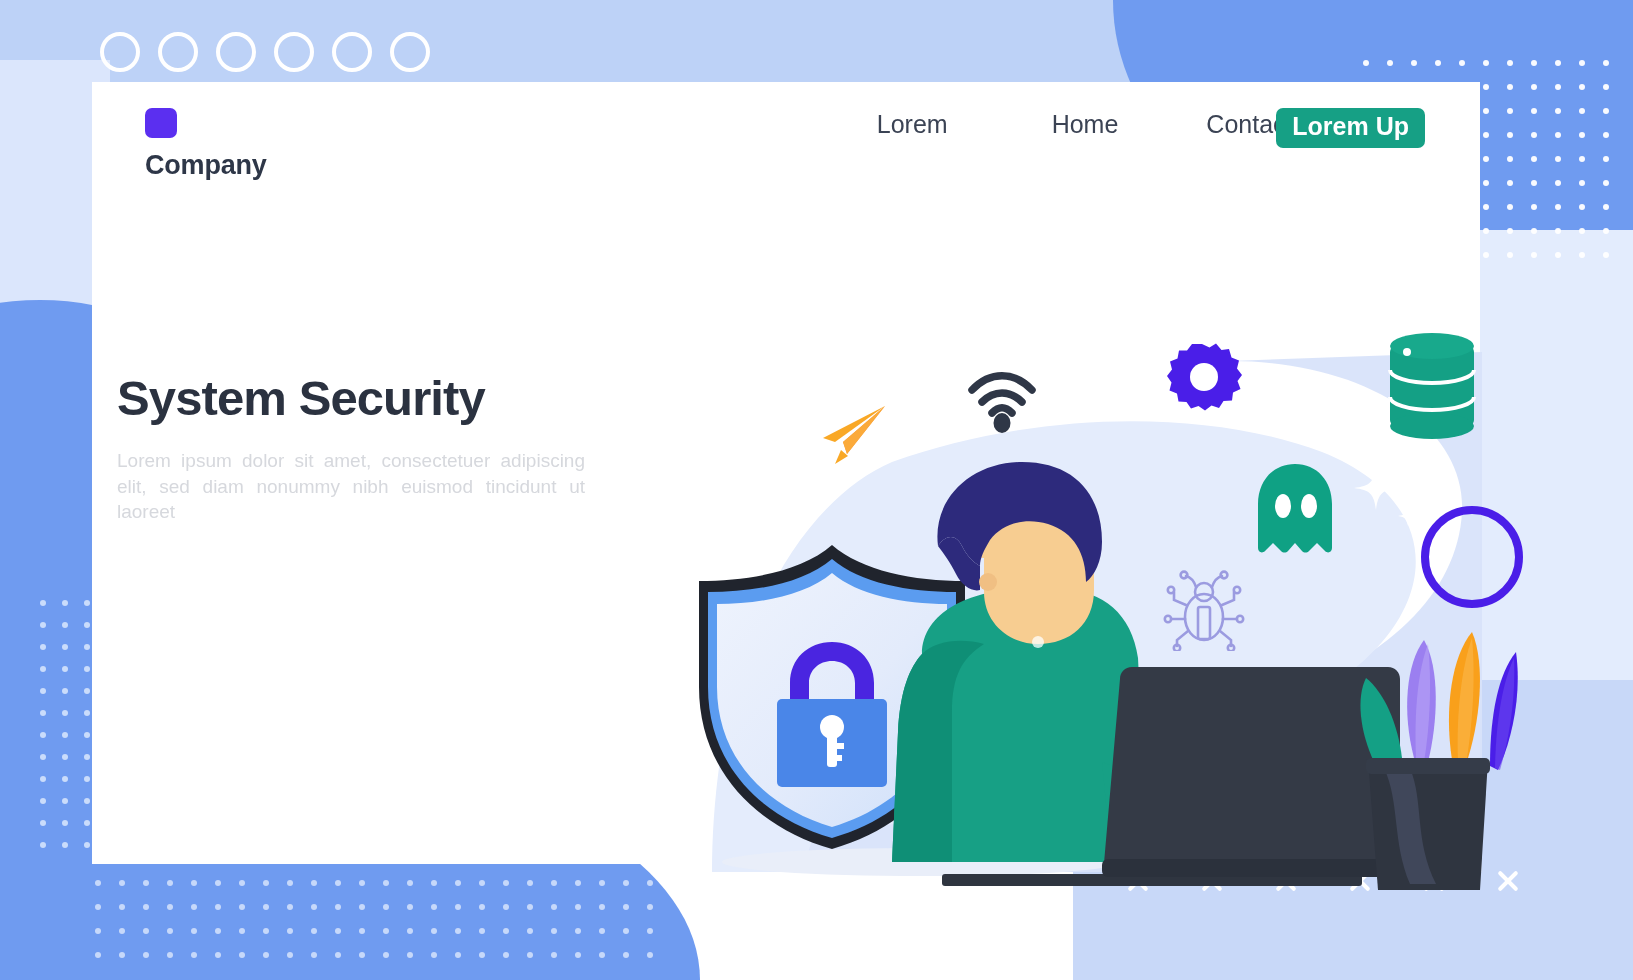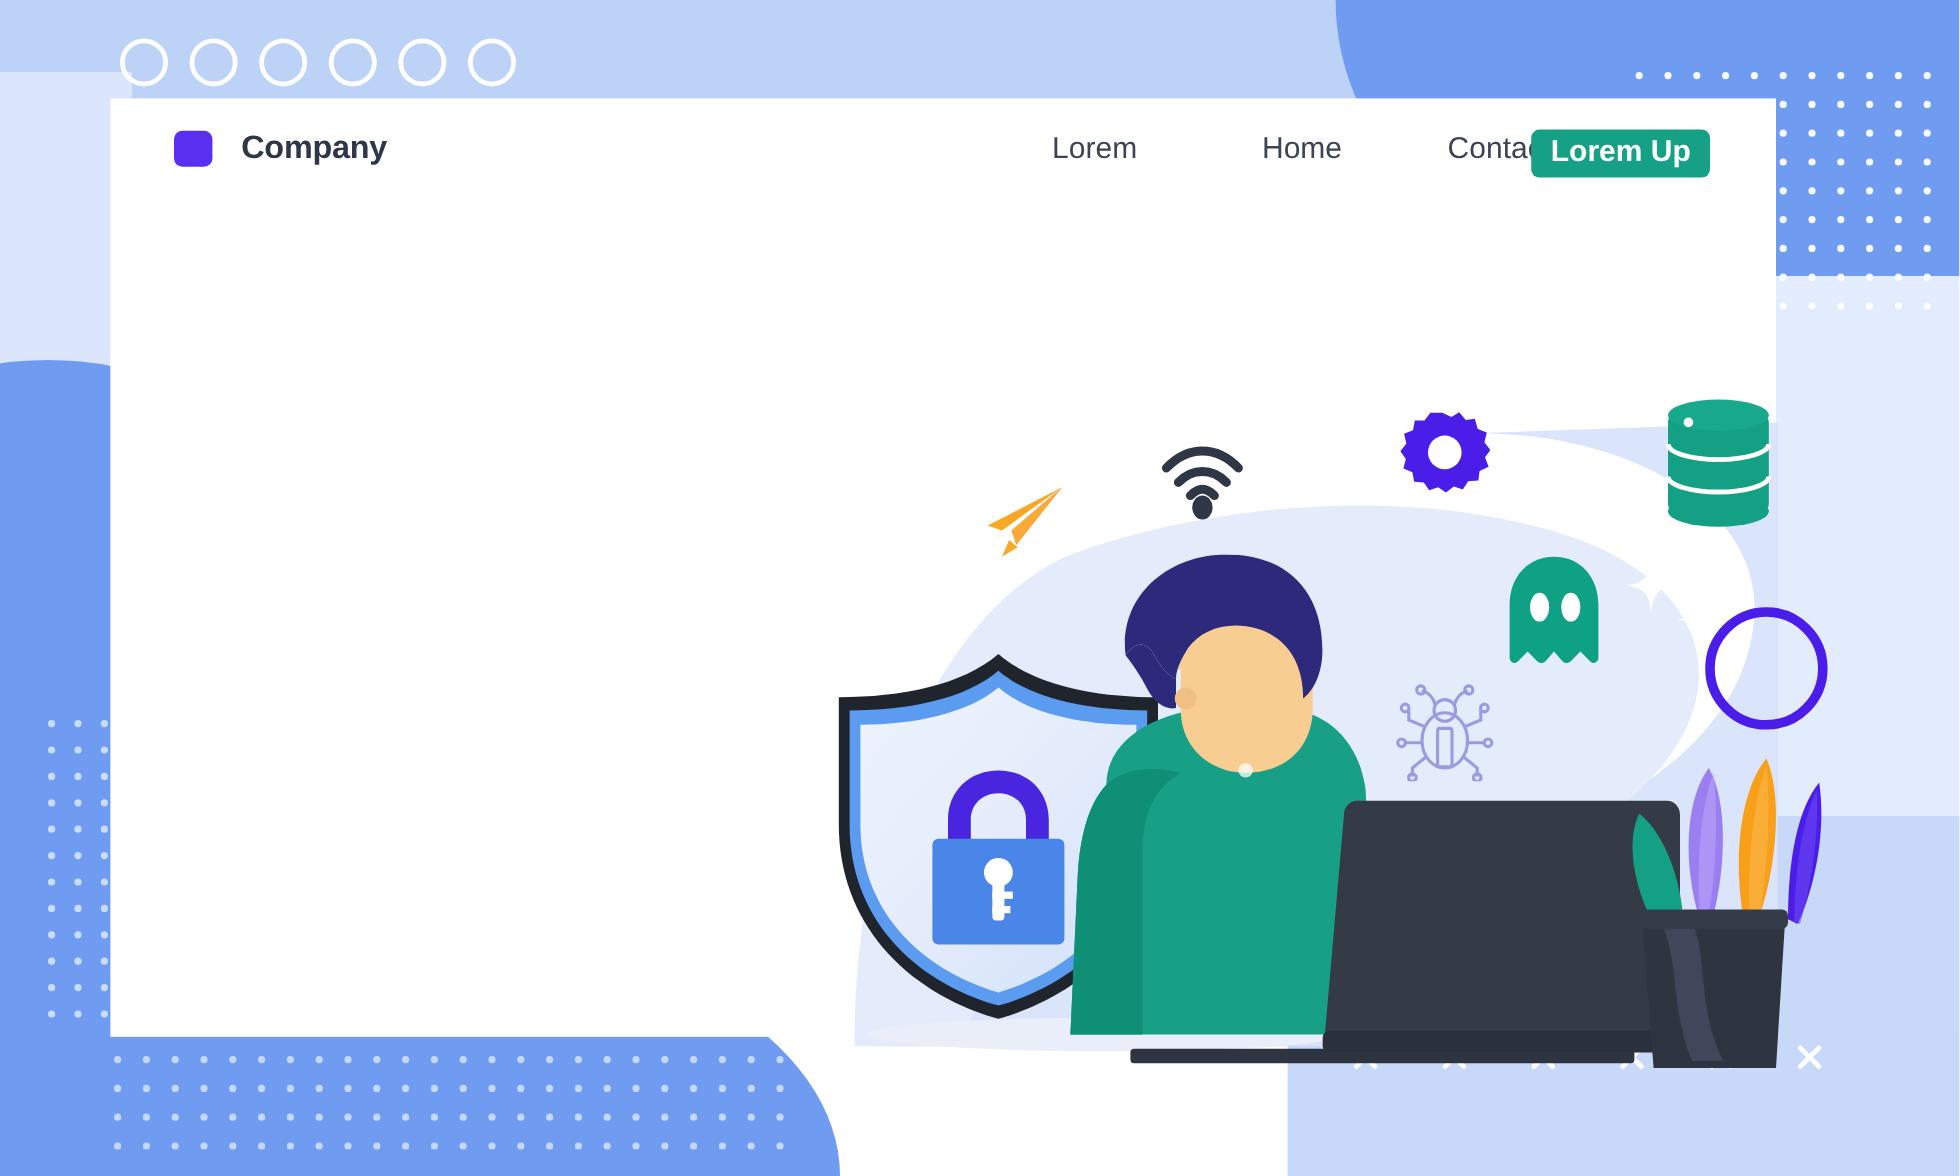--- a/index.html
+++ b/index.html
@@ -109,21 +109,21 @@
   }
 
   
   .navbar {
     position: absolute; left: 0; top: 0;
     width: 100%; height: 92px;
     display: flex; align-items: center;
   }
   .brand {
     position: absolute; left: 53px; top: 26px;
-    display: flex; align-items: flex-end; gap: 24px;
+    display: flex; align-items: flex-start; gap: 12px; flex-direction: column;
   }
   .brand-mark {
     width: 32px; height: 30px; border-radius: 7px;
     background: #5b2ff0;
   }
   .brand-name {
     font-size: 27px; font-weight: bold; color: #2e3748;
     letter-spacing: -0.2px;
   }
   .nav-links {
@@ -460,20 +460,22 @@
       <div class="nav-links">
         <a class="nav-link l1">Lorem</a>
         <a class="nav-link l2">Home</a>
         <a class="nav-link l3">Contact Us</a>
       </div>
 
       <button class="signup-btn">Lorem Up</button>
     </div>
 
     <div class="hero-text">
+      <h1 class="hero-title">System Security</h1>
+      <p class="hero-sub">Lorem ipsum dolor sit amet, consectetuer adipiscing elit, sed diam nonummy nibh euismod tincidunt ut laoreet</p>
     </div>
 
     <div class="illus">
 
       <svg width="920" height="660" viewBox="0 0 920 660" style="left:0;top:0;">
         <path d="M640 150 C790 140 905 210 900 300 C895 395 800 470 650 505
                  C520 535 380 560 300 590 C230 615 190 630 180 640
                  L170 660 L920 660 L920 140 Z" fill="#d8e3fa" opacity="0.95"></path>
         <path d="M330 250 C470 200 640 195 760 240 C860 280 880 360 820 430
                  C750 510 600 560 450 590 C360 608 290 618 250 628

